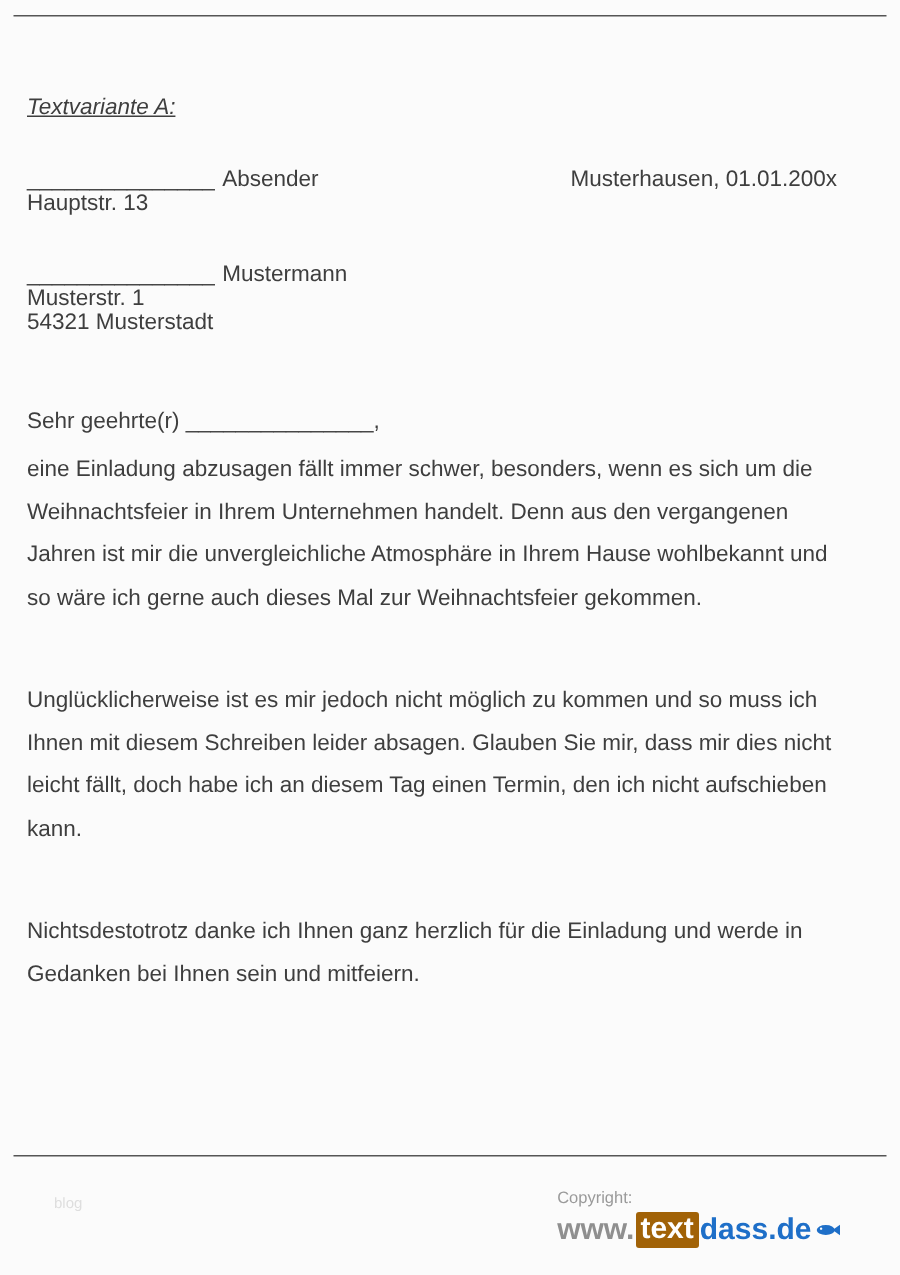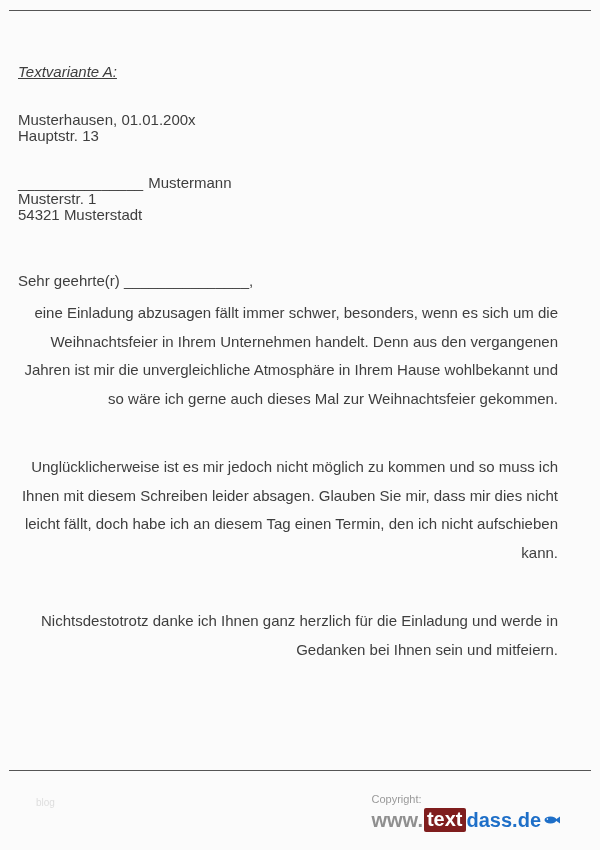--- a/index.html
+++ b/index.html
@@ -26,55 +26,58 @@
   }
 
   .addr { font-size: 15px; line-height: 16px; }
   .sender { margin-top: 32px; }
   .recipient { margin-top: 31px; }
   .sender-row { display: flex; justify-content: space-between; }
   .addr .label { margin-left: 5px; }
 
   .salutation { margin-top: 49px; font-size: 15px; }
 
-  .body-text { margin-top: 10px; text-align: right; }
+  .body-text { margin-top: 10px; }
   .body-text p { font-size: 15px; line-height: 28.5px; margin: 0; }
   .body-text p + p { margin-top: 40px; }
 
   .blog-link {
     position: absolute; left: 36px; top: 797px;
     font-size: 10px; color: #dedede; cursor: pointer;
   }
   .footer-right { position: absolute; right: 40px; top: 793px; }
   .copyright { font-size: 11px; color: #9a9a9a; }
   .logo {
     margin-top: 3px;
     display: flex; align-items: center;
     font-weight: bold; font-size: 20px;
     cursor: pointer;
   }
   .logo-www { color: #8f8f8f; }
   .logo-box {
-    background: #7f1d1d; color: #ffffff;
+    background: #a16207; color: #ffffff;
     padding: 0 3px 1px 3px; border-radius: 2px; margin: 0 1px;
   }
   .logo-rest { color: #1e6fc8; }
   .fish-icon { margin-left: 3px; display: inline-flex; }
 </style>
 </head>
 <body>
 
 <div class="top-rule rule"></div>
 
 <div class="content">
 
   <div class="doc-title">Textvariante A:</div>
 
   <div class="addr sender">
     <div class="sender-row">
+      <div>
+        <span>_______________</span><span class="label">Absender</span>
+      </div>
       <div>Musterhausen, 01.01.200x</div>
     </div>
     <div>Hauptstr. 13</div>
   </div>
 
   <div class="addr recipient">
     <div>
       <span>_______________</span><span class="label">Mustermann</span>
     </div>
     <div>Musterstr. 1</div>

